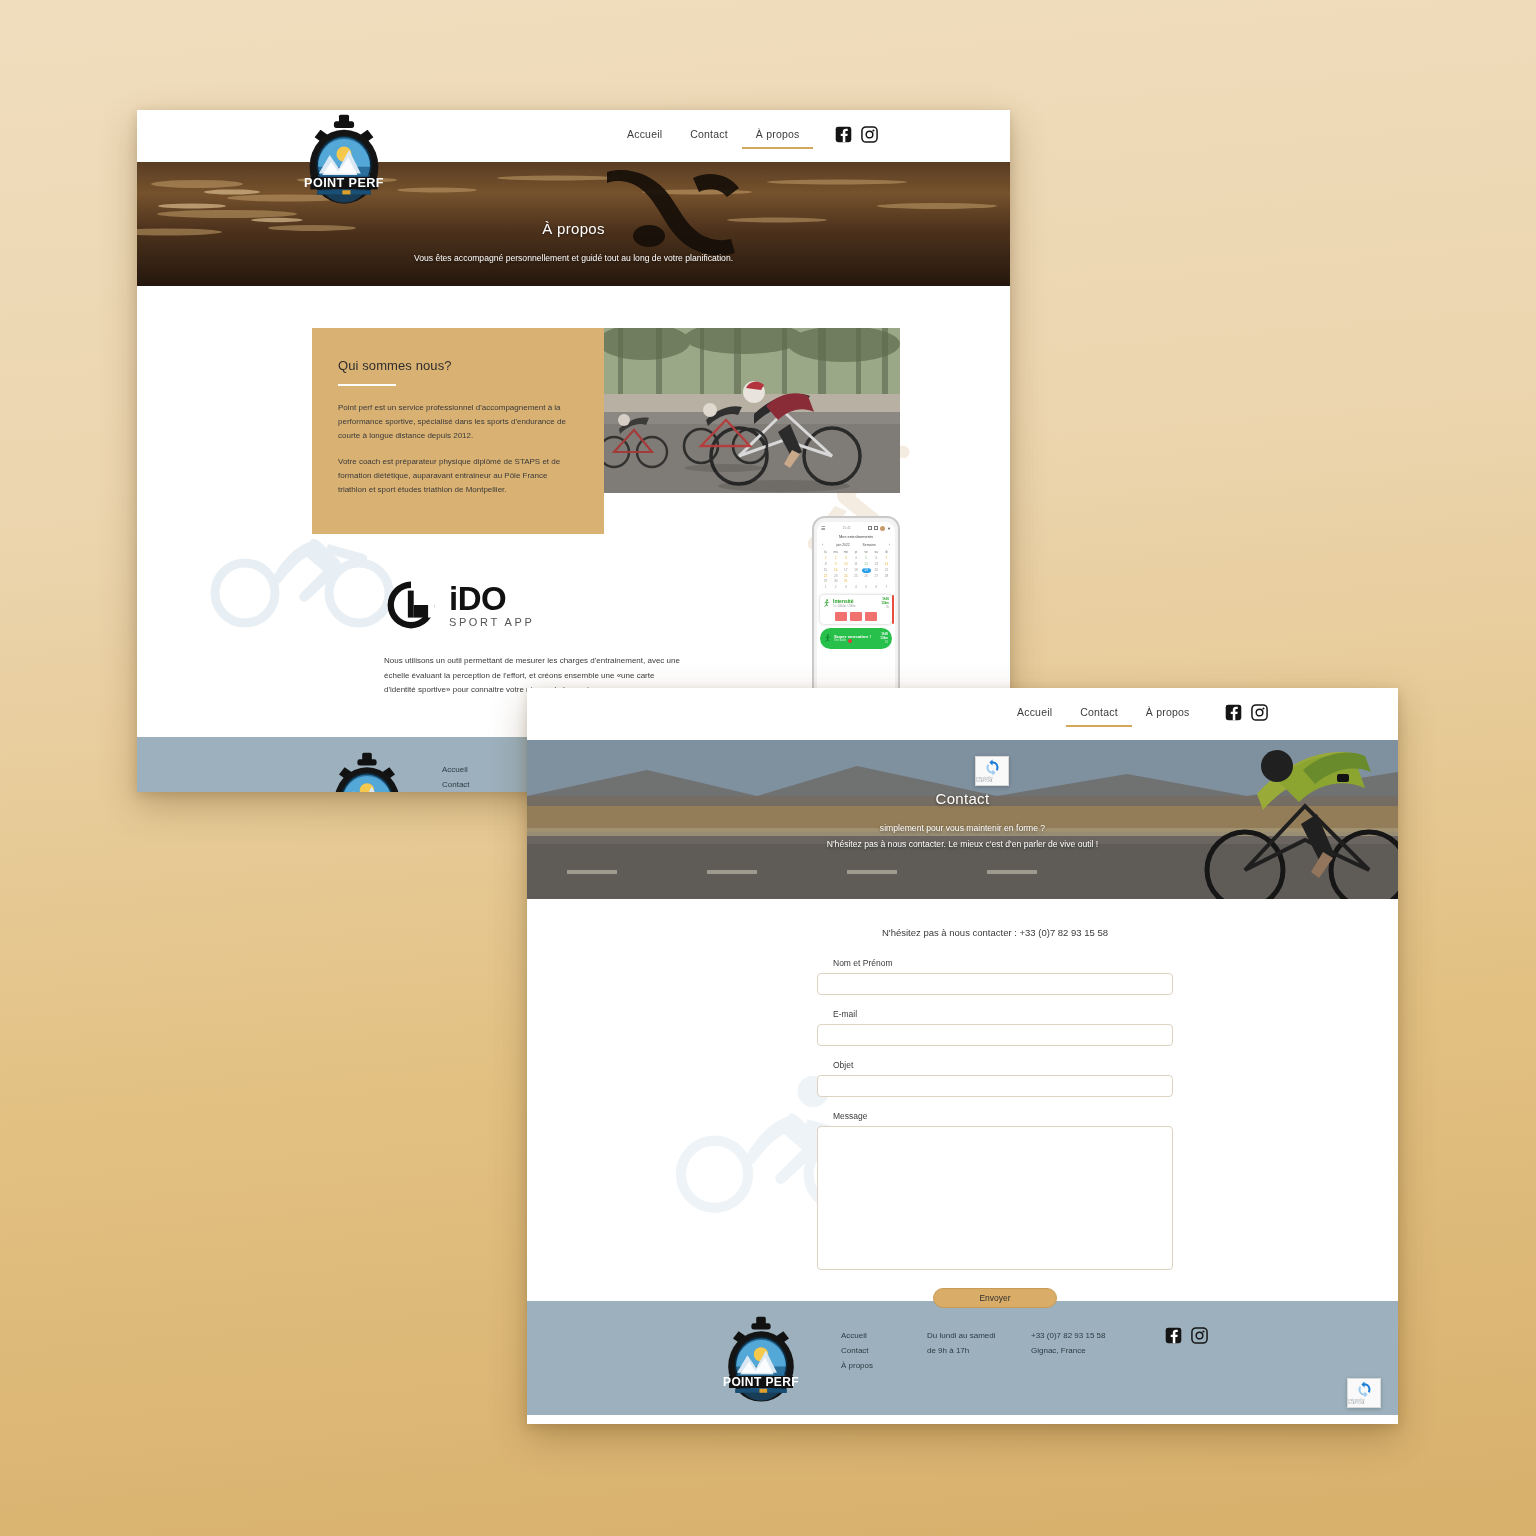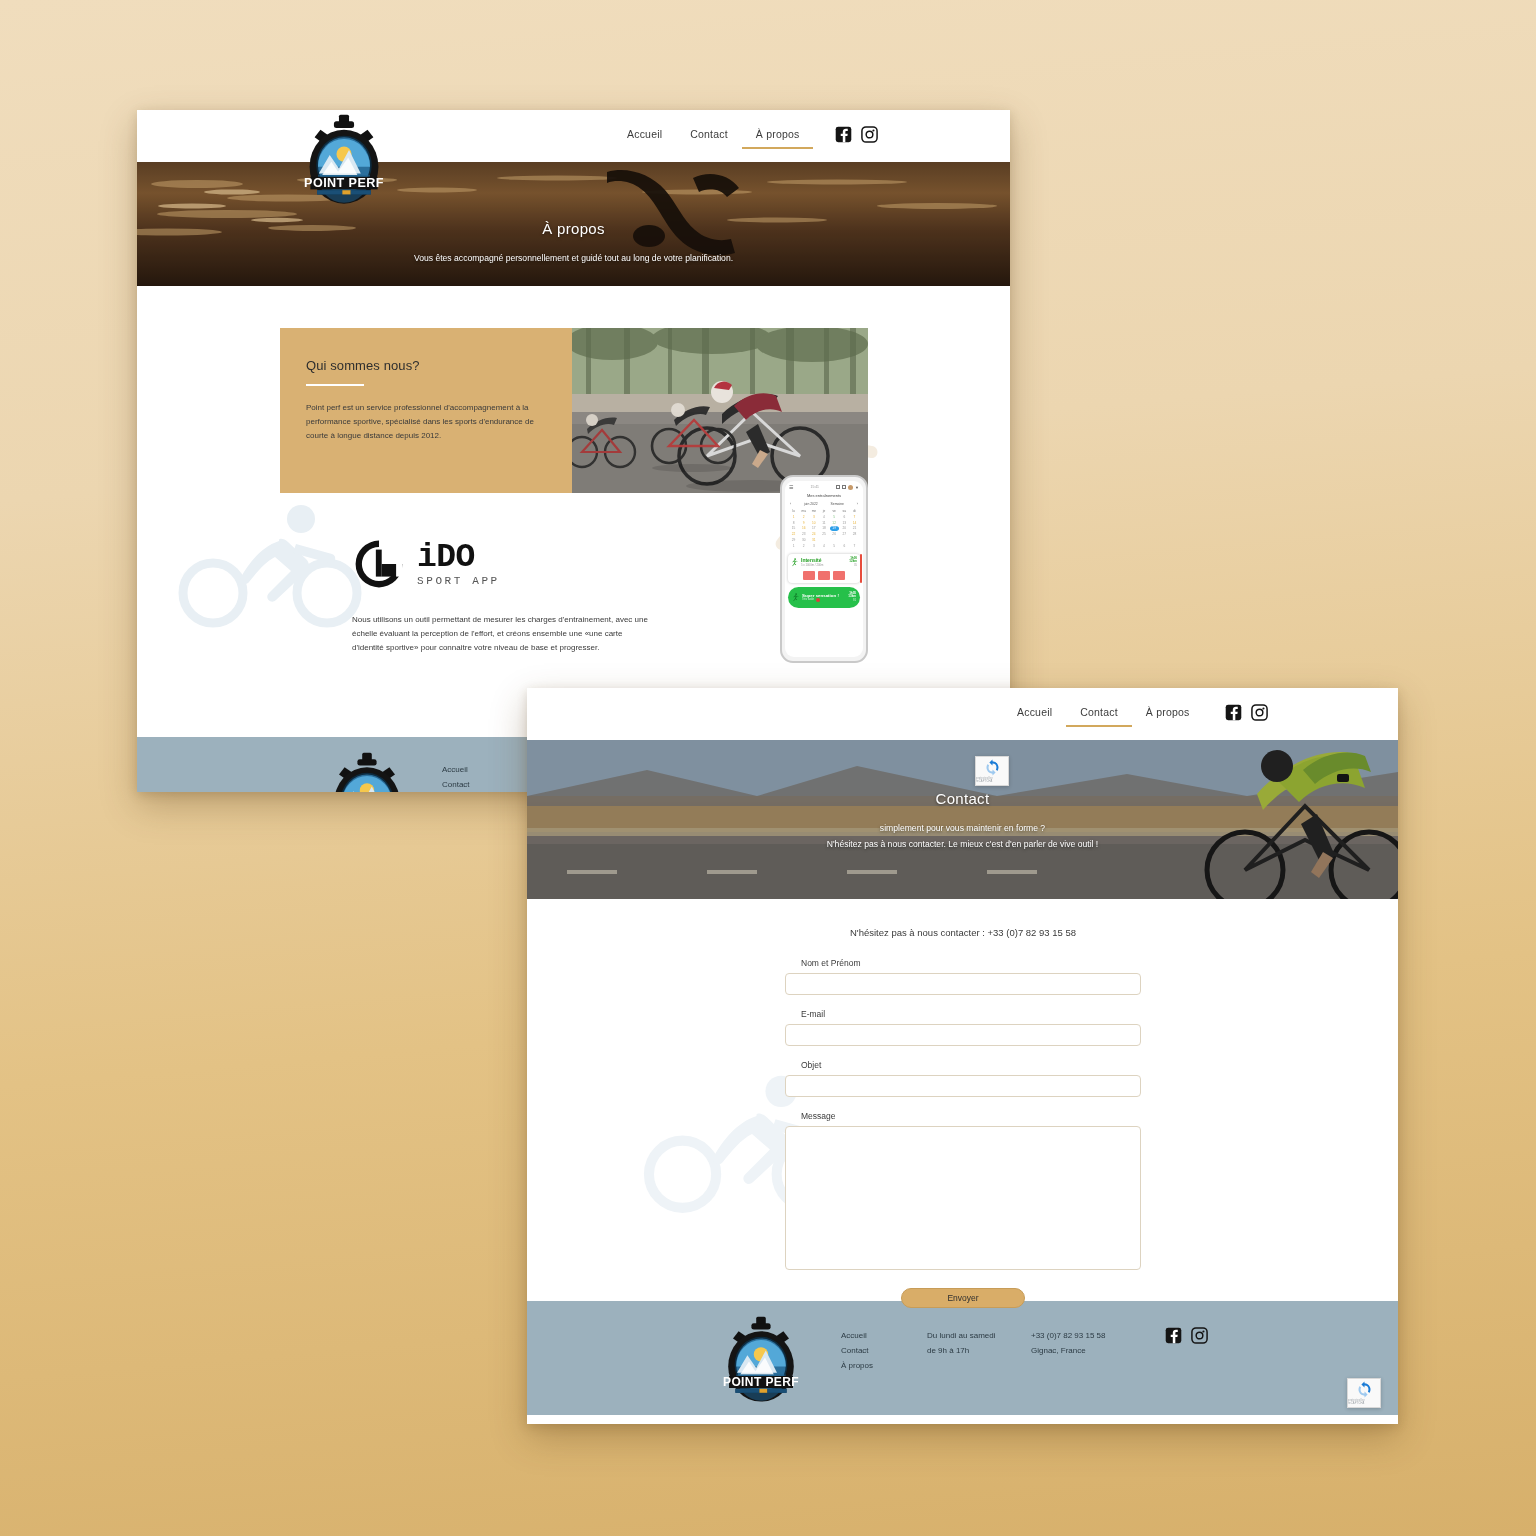--- a/index.html
+++ b/index.html
@@ -53,41 +53,41 @@
     position: relative;
     z-index: 3;
     color: #fff;
     text-align: center;
     width: 100%;
   }
   .hero-title { font-size: 15px; font-weight: 400; letter-spacing: .3px; margin-bottom: 14px; text-shadow: 0 1px 3px rgba(0,0,0,.5);}
   .hero-sub { font-size: 8.6px; line-height: 1.85; font-weight: 400; text-shadow: 0 1px 3px rgba(0,0,0,.55); }
 
   
-  .page-body { position: relative; background: #fff; }
+  .page-body { position: relative; background: #fff; margin-left: 32px; }
 
   .watermark { position: absolute; pointer-events: none; }
 
   
   .about-row { position: relative; display: flex; z-index: 2; }
   .about-card {
     width: 292px;
     background: #d9b173;
     padding: 30px 26px 26px 26px;
   }
   .about-h { font-size: 13px; color: #2e2e2e; font-weight: 400; letter-spacing: .1px; }
   .about-rule { width: 58px; height: 2px; background: #fff; margin: 11px 0 15px 0; }
   .about-p { font-size: 8px; line-height: 1.78; color: #3a3a3a; margin-bottom: 11px; }
   .about-photo { width: 296px; }
 
   
   .ido-row { position: relative; display: flex; z-index: 2; }
   .ido-left { width: 300px; }
   .ido-logo { display: flex; align-items: center; gap: 11px; margin-bottom: 22px; }
-  .ido-word { line-height: 1; font-family: Liberation Mono, monospace; }
+  .ido-word { line-height: 1; }
   .ido-name { font-size: 33px; font-weight: 700; color: #111; letter-spacing: -.5px; }
   .ido-tag { font-size: 11px; letter-spacing: 2.6px; color: #555; margin-top: 2px; }
   .ido-p { font-size: 8px; line-height: 1.78; color: #3a3a3a; }
 
   
   .phone {
     width: 88px; height: 188px;
     border: 2.5px solid #c9c9c9;
     border-radius: 13px;
     background: #f3f3f3;
@@ -289,20 +289,21 @@
       </svg>
     <svg class="watermark" style="left:612px; top:100px; width:140px; height:180px; color:#f4ece0;">
         <use href="#sym-runner"></use>
       </svg>
 
     <div class="about-row" style="margin-left:143px;">
       <div class="about-card">
         <div class="about-h">Qui sommes nous?</div>
         <div class="about-rule"></div>
         <div class="about-p">Point perf est un service professionnel d'accompagnement à la performance sportive, spécialisé dans les sports d'endurance de courte à longue distance depuis 2012.</div>
+        <div class="about-p">Votre coach est préparateur physique diplômé de STAPS et de formation diététique, auparavant entraineur au Pôle France triathlon et sport études triathlon de Montpellier.</div>
       </div>
       <svg class="about-photo" viewBox="0 0 296 165" preserveAspectRatio="none" style="height:165px;">
         <rect width="296" height="165" fill="url(#g-photo)"></rect>
         <rect y="0" width="296" height="66" fill="#9aa888"></rect>
         <g fill="#6d7a5d" opacity=".85">
           <rect x="14" y="0" width="5" height="70"></rect>
             <rect x="52" y="0" width="6" height="70"></rect>
           <rect x="96" y="0" width="4" height="70"></rect>
             <rect x="130" y="0" width="7" height="70"></rect>
           <rect x="178" y="0" width="5" height="70"></rect>

